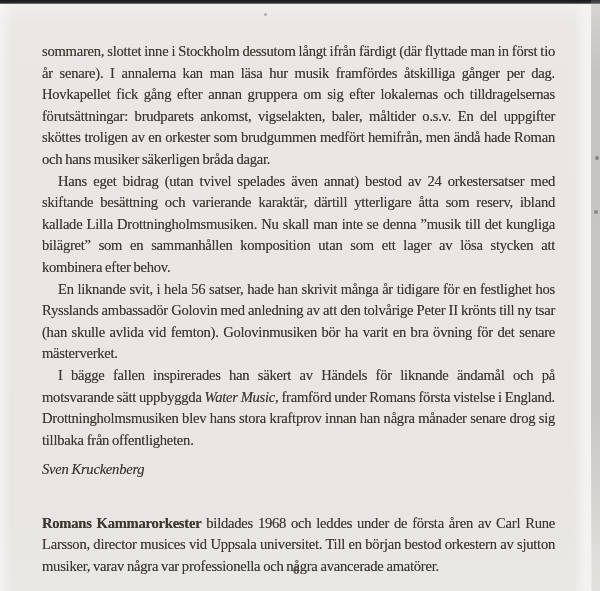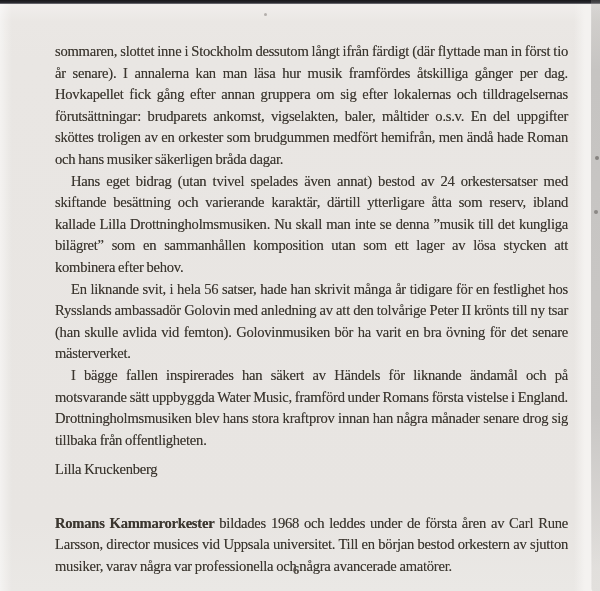--- a/index.html
+++ b/index.html
@@ -32,35 +32,35 @@
       #c9c7c5 70%,
       rgba(201,199,197,0.25) 96%);
     border-radius: 0 0 0 3px;
   }
   .left-highlight {
     position: absolute; top: 4px; bottom: 0; left: 0; width: 12px;
     background: linear-gradient(to right, rgba(255,255,255,0.5), rgba(255,255,255,0));
   }
   .text-block {
     position: absolute;
-    left: 55px; top: 41px; width: 513px;
+    left: 42px; top: 41px; width: 513px;
     text-align: justify;
     font-size: 14.6px;
     line-height: 21.6px;
     letter-spacing: -0.25px;
     word-spacing: -0.5px;
     color: #3b362f;
     text-shadow: 0 0 0.6px rgba(59,54,47,0.55);
   }
   .text-block p { margin: 0; }
   p.indent { text-indent: 16px; }
   p.byline { margin-top: 8px; text-align: left; }
   p.orchestra { margin-top: 32px; }
   .seg-normal { font-style: normal; font-weight: normal; }
-  .seg-italic { }
+  .seg-italic { font-style: italic; }
   .seg-bold   { font-weight: bold; }
   .page-number {
     position: absolute;
     left: 0; right: 8px; bottom: 13px;
     text-align: center;
     font-family: "Liberation Serif", "DejaVu Serif", serif;
     font-size: 12.5px;
     font-weight: bold;
     color: #57524b;
     text-shadow: 0 0 0.6px rgba(87,82,75,0.5);
@@ -78,21 +78,21 @@
 
 <div class="page">
   <div class="top-band"></div>
   <div class="left-highlight"></div>
 
   <div class="text-block">
       <p class=""><span class="seg-normal">sommaren, slottet inne i Stockholm dessutom långt ifrån färdigt (där flyttade man in först tio år senare). I annalerna kan man läsa hur musik framfördes åtskilliga gånger per dag. Hovkapellet fick gång efter annan gruppera om sig efter lokalernas och tilldragelsernas förutsättningar: brudparets ankomst, vigselakten, baler, måltider o.s.v. En del uppgifter sköttes troligen av en orkester som brudgummen medfört hemifrån, men ändå hade Roman och hans musiker säkerligen bråda dagar.</span></p>
       <p class="indent "><span class="seg-normal">Hans eget bidrag (utan tvivel spelades även annat) bestod av 24 orkestersatser med skiftande besättning och varierande karaktär, därtill ytterligare åtta som reserv, ibland kallade Lilla Drottningholmsmusiken. Nu skall man inte se denna ”musik till det kungliga bilägret” som en sammanhållen komposition utan som ett lager av lösa stycken att kombinera efter behov.</span></p>
       <p class="indent "><span class="seg-normal">En liknande svit, i hela 56 satser, hade han skrivit många år tidigare för en festlighet hos Rysslands ambassadör Golovin med anledning av att den tolvårige Peter II krönts till ny tsar (han skulle avlida vid femton). Golovinmusiken bör ha varit en bra övning för det senare mästerverket.</span></p>
       <p class="indent "><span class="seg-normal">I bägge fallen inspirerades han säkert av Händels för liknande ändamål och på motsvarande sätt uppbyggda </span><span class="seg-italic">Water Music</span><span class="seg-normal">, framförd under Romans första vistelse i England. Drottningholmsmusiken blev hans stora kraftprov innan han några månader senare drog sig tillbaka från offentligheten.</span></p>
-      <p class="byline"><span class="seg-italic">Lilla Kruckenberg</span></p>
+      <p class="byline"><span class="seg-italic">Sven Kruckenberg</span></p>
       <p class="orchestra"><span class="seg-bold">Romans Kammarorkester</span><span class="seg-normal"> bildades 1968 och leddes under de första åren av Carl Rune Larsson, director musices vid Uppsala universitet. Till en början bestod orkestern av sjutton musiker, varav några var professionella och några avancerade amatörer.</span></p>
     </div>
 
   <div class="page-number">6</div>
 
   <div class="right-light-band"></div>
   <div class="right-dark-edge"></div>
 
   <div class="speck speck-1"></div>
   <div class="speck speck-2"></div>

